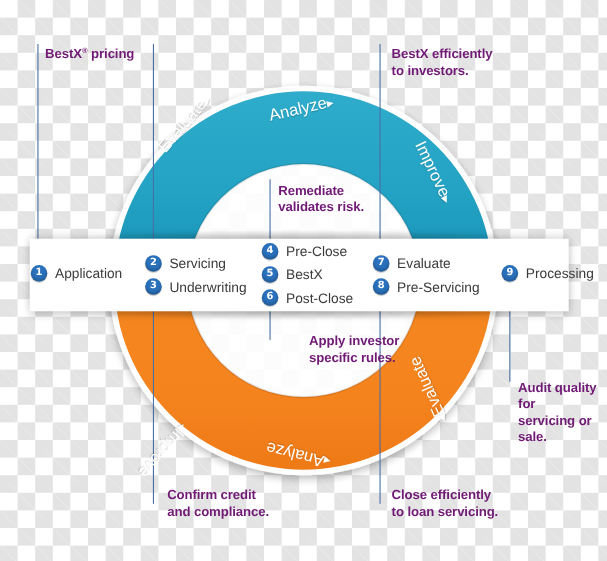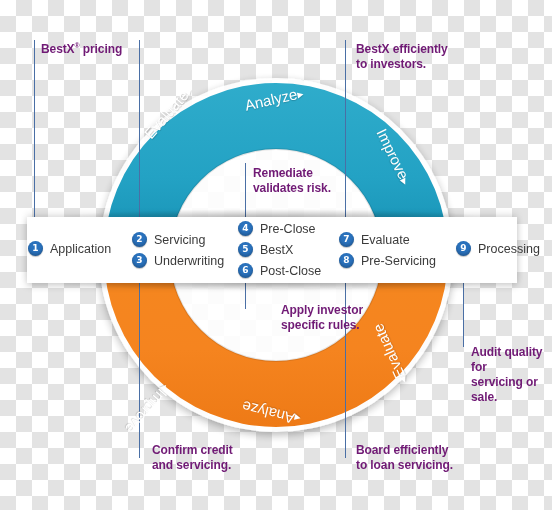--- a/index.html
+++ b/index.html
@@ -226,18 +226,18 @@
   <div class="note inner" style="left:253px;top:166px;width:120px;white-space:pre-line;">Remediate
 validates risk.</div>
 
   <div class="note inner" style="left:253px;top:303px;width:120px;white-space:pre-line;margin-left:28px;">Apply investor
 specific rules.</div>
 
   <div class="note" style="left:471px;top:345px;width:85px;white-space:pre-line;">Audit quality for
 servicing or sale.</div>
 
   <div class="note" style="left:152px;top:443px;width:130px;white-space:pre-line;">Confirm credit
-and servicing.</div>
-
-  <div class="note" style="left:356px;top:443px;width:140px;white-space:pre-line;">Board efficiently
+and compliance.</div>
+
+  <div class="note" style="left:356px;top:443px;width:140px;white-space:pre-line;">Close efficiently
 to loan servicing.</div>
 
 </div>
 
 </body></html>

